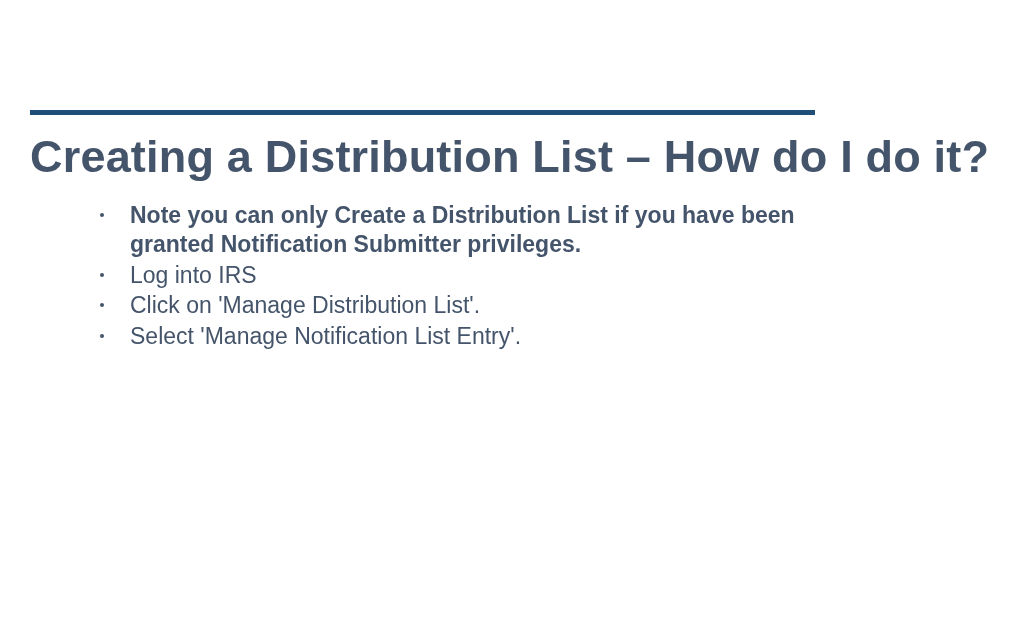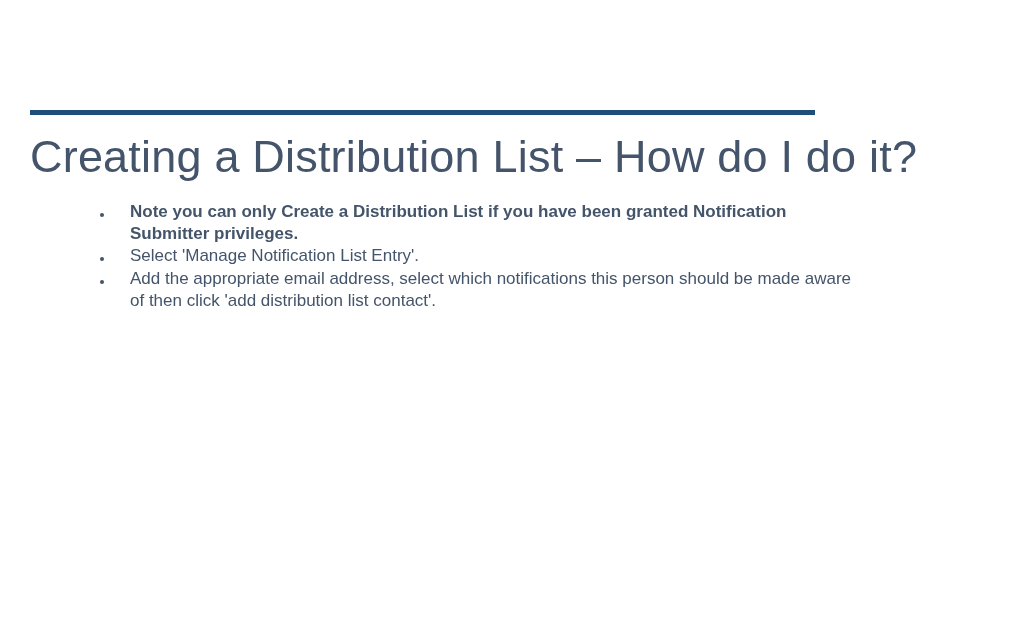--- a/index.html
+++ b/index.html
@@ -23,35 +23,35 @@
     }
     .divider {
       height: 5px;
       background: #1f4e79;
       margin-top: 110px;
       width: 785px;
       margin-left: 0;
     }
     .title {
       font-size: 45px;
-      font-weight: 400;
+      font-weight: 700;
       color: #44546a;
       line-height: 1.15;
       margin-top: 16px;
       letter-spacing: 0.2px;
     }
     .bullet-list {
       list-style: none;
       margin-top: 18px;
       padding-left: 70px;
       padding-right: 140px;
     }
     .bullet-list li {
       position: relative;
-      font-size: 17px;
+      font-size: 23px;
       color: #44546a;
       line-height: 1.28;
       margin-bottom: 1px;
       padding-left: 30px;
     }
     .bullet-list li::before {
       content: "";
       position: absolute;
       left: 0px;
       top: 12px;
@@ -65,17 +65,18 @@
     }
   </style>
 </head>
 <body>
 
 <div class="slide-container">
   <div class="divider"></div>
   <h1 class="title">Creating a Distribution List – How do I do it?</h1>
   <ul class="bullet-list">
     <li><span class="bold">Note you can only Create a Distribution List if you have been granted Notification Submitter privileges.</span></li>
+    <li><span>Log into IRS</span></li>
+    <li><span>Click on 'Manage Distribution List'.</span></li>
     <li><span>Select 'Manage Notification List Entry'.</span></li>
-    <li><span>Add the appropriate email address, select which notifications this person should be made aware of then click 'add distribution list contact'.</span></li>
   </ul>
 
 </div>
 
 </body></html>

